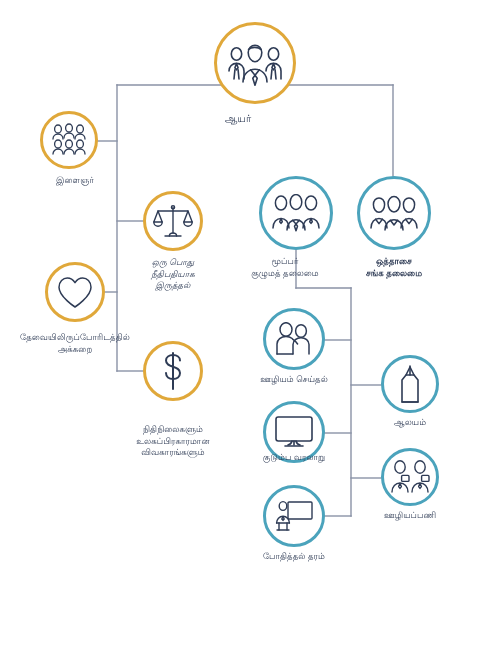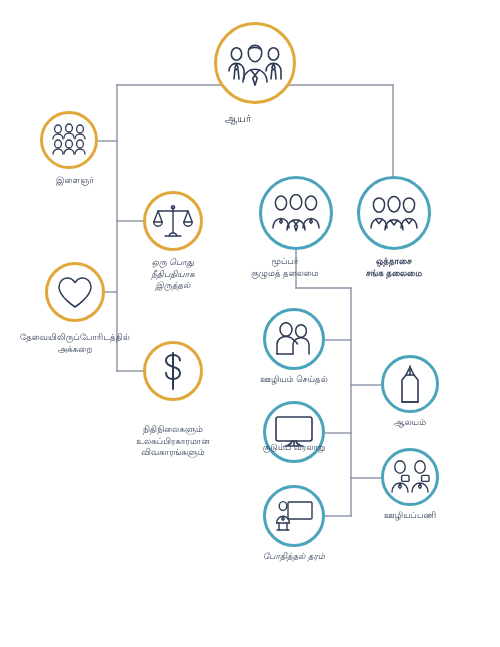--- a/index.html
+++ b/index.html
@@ -255,21 +255,21 @@
     <div class="ring teal" style="left:263px;top:401px;width:62px;height:62px;">
       <span>
         <svg width="40" height="34" viewBox="0 0 40 34" fill="none" stroke="#2E3B55" stroke-width="1.6" stroke-linecap="round" stroke-linejoin="round">
           <rect x="2" y="2" width="36" height="24" rx="2.2"></rect>
           <path d="M20 26v4"></path>
           <path d="M11 31h18"></path>
           <path d="M14 30c2-.6 3.6-2 4-4M26 30c-2-.6-3.6-2-4-4"></path>
         </svg>
       </span>
     </div>
-    <div class="caption" style="left:239px;top:442px;width:110px;">குடும்ப வரலாறு</div>
+    <div class="caption" style="left:239px;top:452px;width:110px;">குடும்ப வரலாறு</div>
   </div>
 
   <div class="node">
     <div class="ring teal" style="left:381px;top:448px;width:58px;height:58px;">
       <span>
         <svg width="42" height="34" viewBox="0 0 42 34" fill="none" stroke="#2E3B55" stroke-width="1.4" stroke-linecap="round" stroke-linejoin="round">
 
           <ellipse cx="11" cy="7" rx="5.2" ry="6.2"></ellipse>
           <path d="M3 32c0-5.2 3.6-9 8-9s8 3.8 8 9"></path>
           <path d="M11 23.4 9.6 26.6 11 28.4l1.4-1.8-1.4-3.2z"></path>
@@ -292,16 +292,16 @@
           <rect x="14" y="3" width="24" height="17" rx="1"></rect>
           <ellipse cx="9" cy="7" rx="3.8" ry="4.4"></ellipse>
           <path d="M2.6 24c0-3.8 2.8-6.8 6.4-6.8s6.4 3 6.4 6.8"></path>
           <path d="M9 17.6 7.8 20 9 21.4 10.2 20 9 17.6z"></path>
           <path d="M2.6 24h12.8"></path>
           <path d="M5 24v7M13 24v7"></path>
           <path d="M3 31h12"></path>
         </svg>
       </span>
     </div>
-    <div class="caption" style="left:239px;top:551px;width:110px;font-style:italic;">போதித்தல் தரம்</div>
+    <div class="caption" style="left:239px;top:551px;width:110px;">போதித்தல் தரம்</div>
   </div>
 
 </div>
 
 </body></html>

